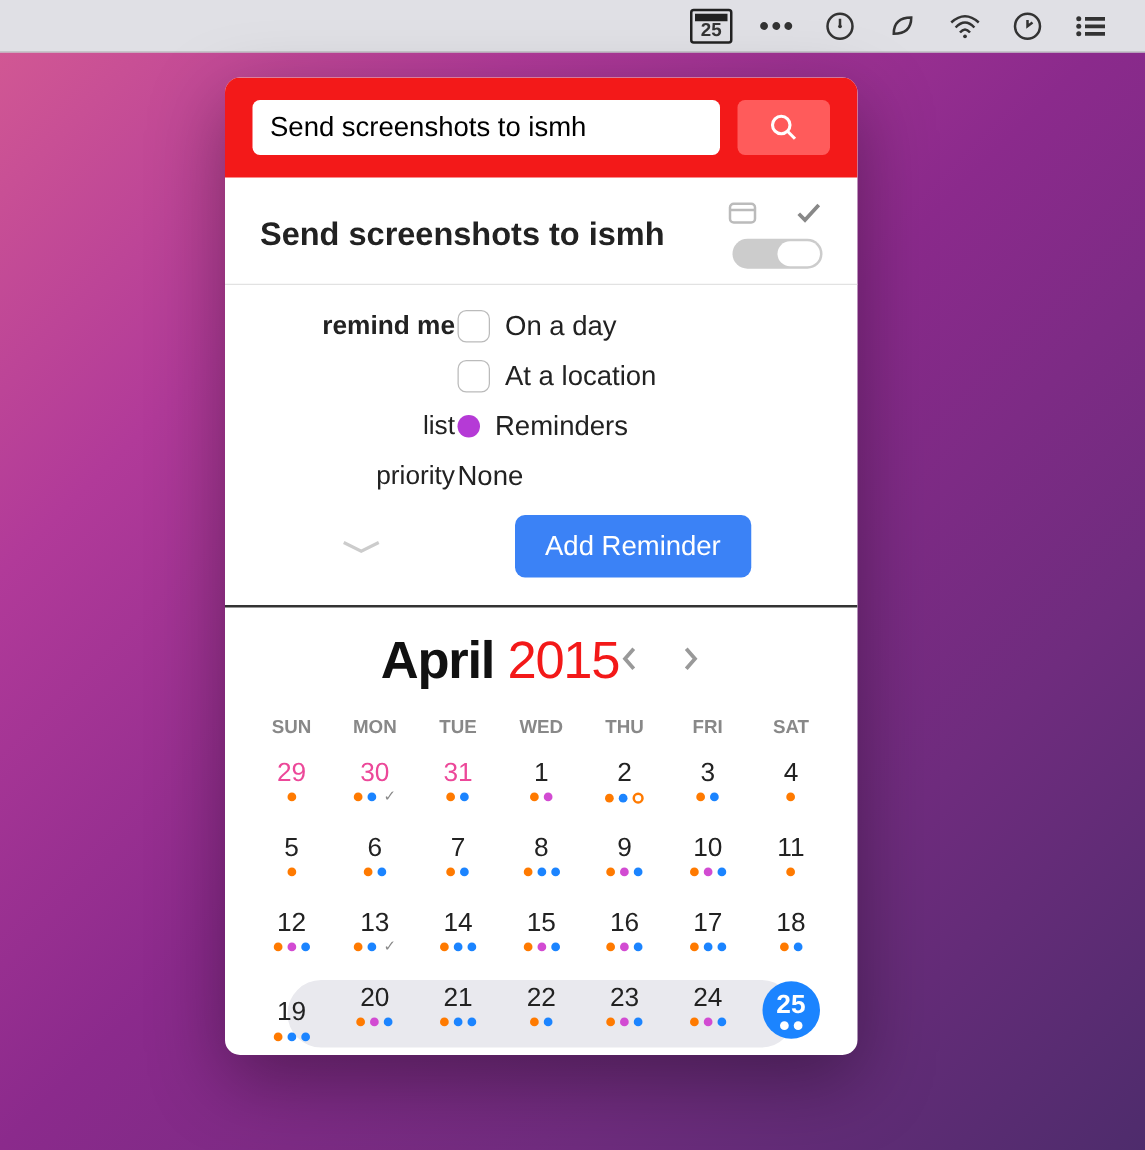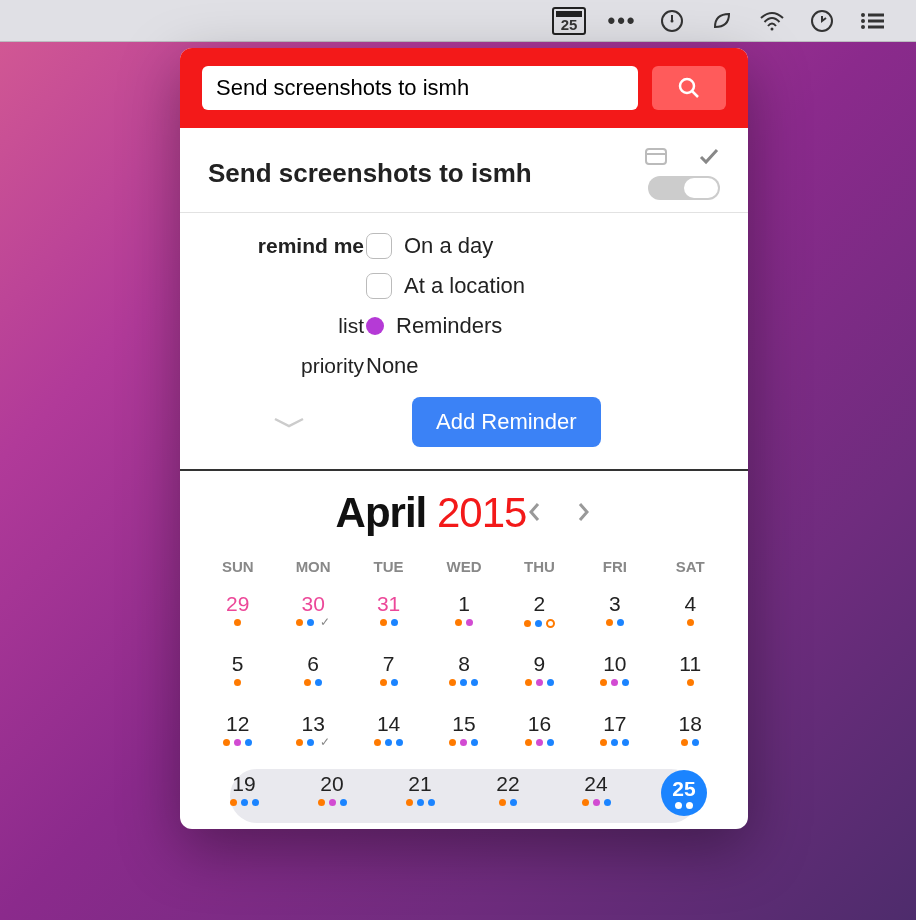--- a/index.html
+++ b/index.html
@@ -23,22 +23,22 @@
     display:flex;flex-direction:column;justify-content:flex-end;align-items:center;
     font-size:15px;font-weight:700;position:relative;
   }
   .menubar .calendar-icon::before{
     content:"";position:absolute;top:2px;left:2px;right:2px;height:6px;background:#222;
   }
   .menubar .calendar-icon span{position:relative;z-index:1;line-height:1;margin-bottom:1px;}
   .menubar .dots{font-size:22px;letter-spacing:2px;font-weight:700;}
   .popover {
     position: absolute;
-    top: 48px; left: 180px;
-    width: 568px;
+    top: 62px; left: 180px;
+    width: 506px;
     background: #fff;
     border-radius: 12px;
     box-shadow: 0 20px 60px rgba(0,0,0,0.35);
     overflow: hidden;
   }
   .popover::before{
     content:"";position:absolute;top:-14px;left:310px;
     border-left:14px solid transparent;border-right:14px solid transparent;border-bottom:14px solid #f31919;
   }
   .search-bar {
@@ -416,21 +416,21 @@
           <div class="cal-cell" style="position: relative; z-index: 1;">
             <div class="daynum">18</div>
             <div class="dots-row">
               <div class="dot o"></div>
               <div class="dot b"></div>
             </div>
           </div>
         </div>
         <div class="cal-row" style="position: relative;">
           <div class="cur-week" style="top: 0px;"></div>
-          <div class="cal-cell" style="position: relative; z-index: 1;">
+          <div class="cal-cell" style="position: relative; z-index: 1; justify-content: center;">
             <div class="daynum">19</div>
             <div class="dots-row">
               <div class="dot o"></div>
               <div class="dot b"></div>
               <div class="dot b"></div>
             </div>
           </div>
           <div class="cal-cell" style="position: relative; z-index: 1;">
             <div class="daynum">20</div>
             <div class="dots-row">
@@ -444,20 +444,28 @@
             <div class="dots-row">
               <div class="dot o"></div>
               <div class="dot b"></div>
               <div class="dot b"></div>
             </div>
           </div>
           <div class="cal-cell" style="position: relative; z-index: 1;">
             <div class="daynum">22</div>
             <div class="dots-row">
               <div class="dot o"></div>
+              <div class="dot b"></div>
+            </div>
+          </div>
+          <div class="cal-cell" style="position: relative; z-index: 1;">
+            <div class="daynum">23</div>
+            <div class="dots-row">
+              <div class="dot o"></div>
+              <div class="dot p"></div>
               <div class="dot b"></div>
             </div>
           </div>
           <div class="cal-cell" style="position: relative; z-index: 1;">
             <div class="daynum">24</div>
             <div class="dots-row">
               <div class="dot o"></div>
               <div class="dot p"></div>
               <div class="dot b"></div>
             </div>

